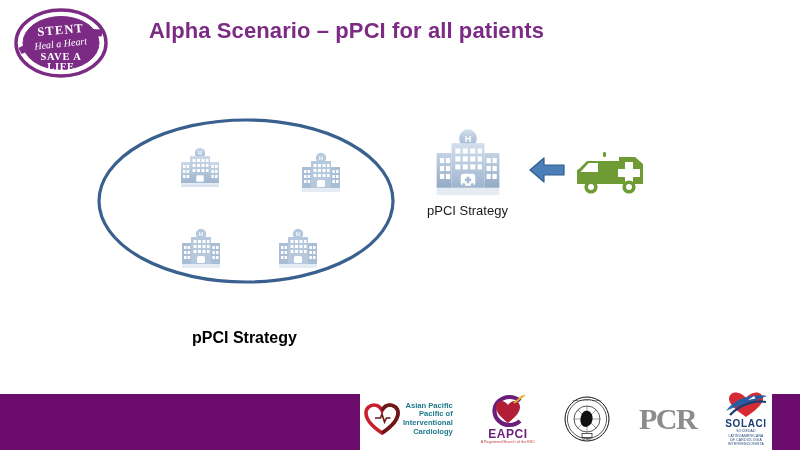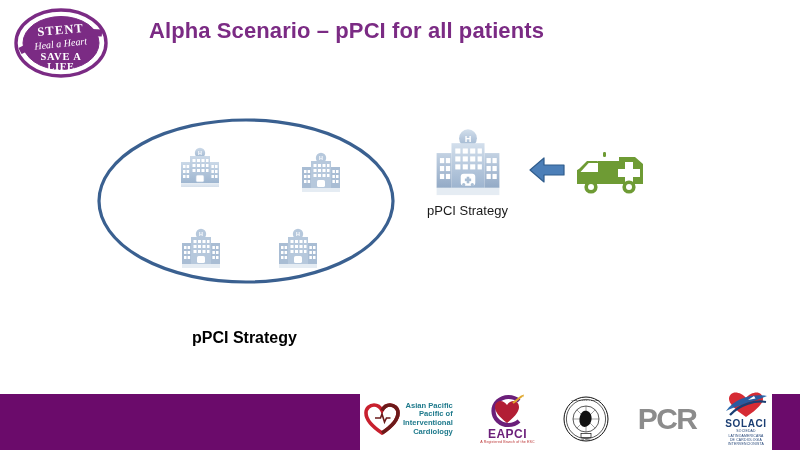--- a/index.html
+++ b/index.html
@@ -77,21 +77,21 @@
   .apsic{display:flex;align-items:center;gap:3px;}
   .apsic-text{
     font-size:7.6px;line-height:8.6px;color:#1F7A8C;font-weight:bold;
     text-align:right;
   }
   .eapci-wrap{display:flex;flex-direction:column;align-items:center;}
   .eapci-name{font-size:12px;font-weight:bold;color:#6B1F7A;letter-spacing:.5px;line-height:12px;}
   .eapci-sub{font-size:3.6px;color:#B33; line-height:5px;letter-spacing:.1px;}
   .pcr-text{
     font-size:30px;font-weight:bold;color:#8C8C8C;letter-spacing:-1.5px;
-    font-family:Liberation Sans, sans-serif;
+    font-family:Liberation Serif, serif;
   }
   .solaci-wrap{display:flex;flex-direction:column;align-items:center;}
   .solaci-name{font-size:10px;font-weight:bold;color:#1B3E73;letter-spacing:.6px;line-height:10px;}
   .solaci-sub{font-size:3.4px;color:#1B3E73;line-height:4.4px;letter-spacing:.2px;text-align:center;}
 </style>
 </head>
 <body>
 
 <div class="slide">
 

